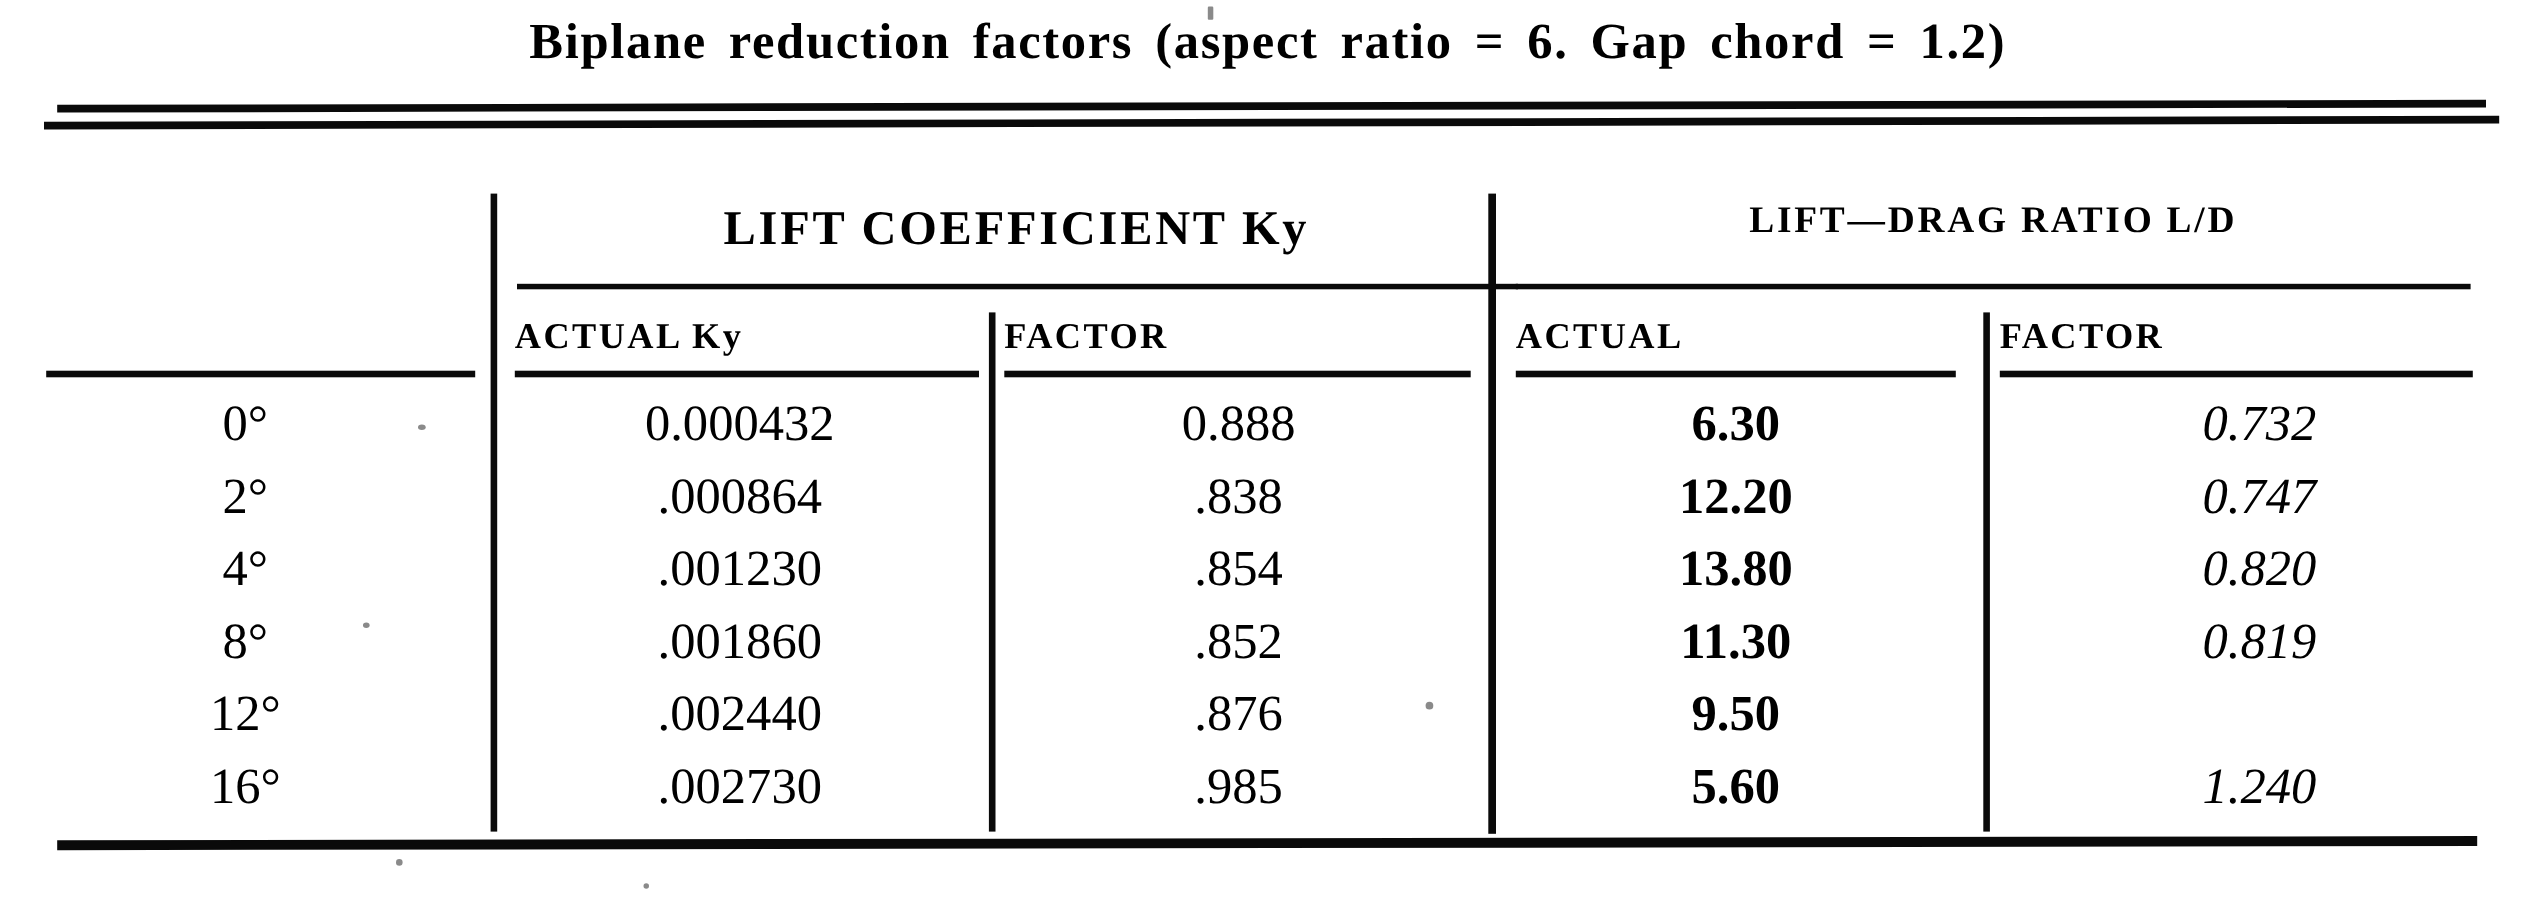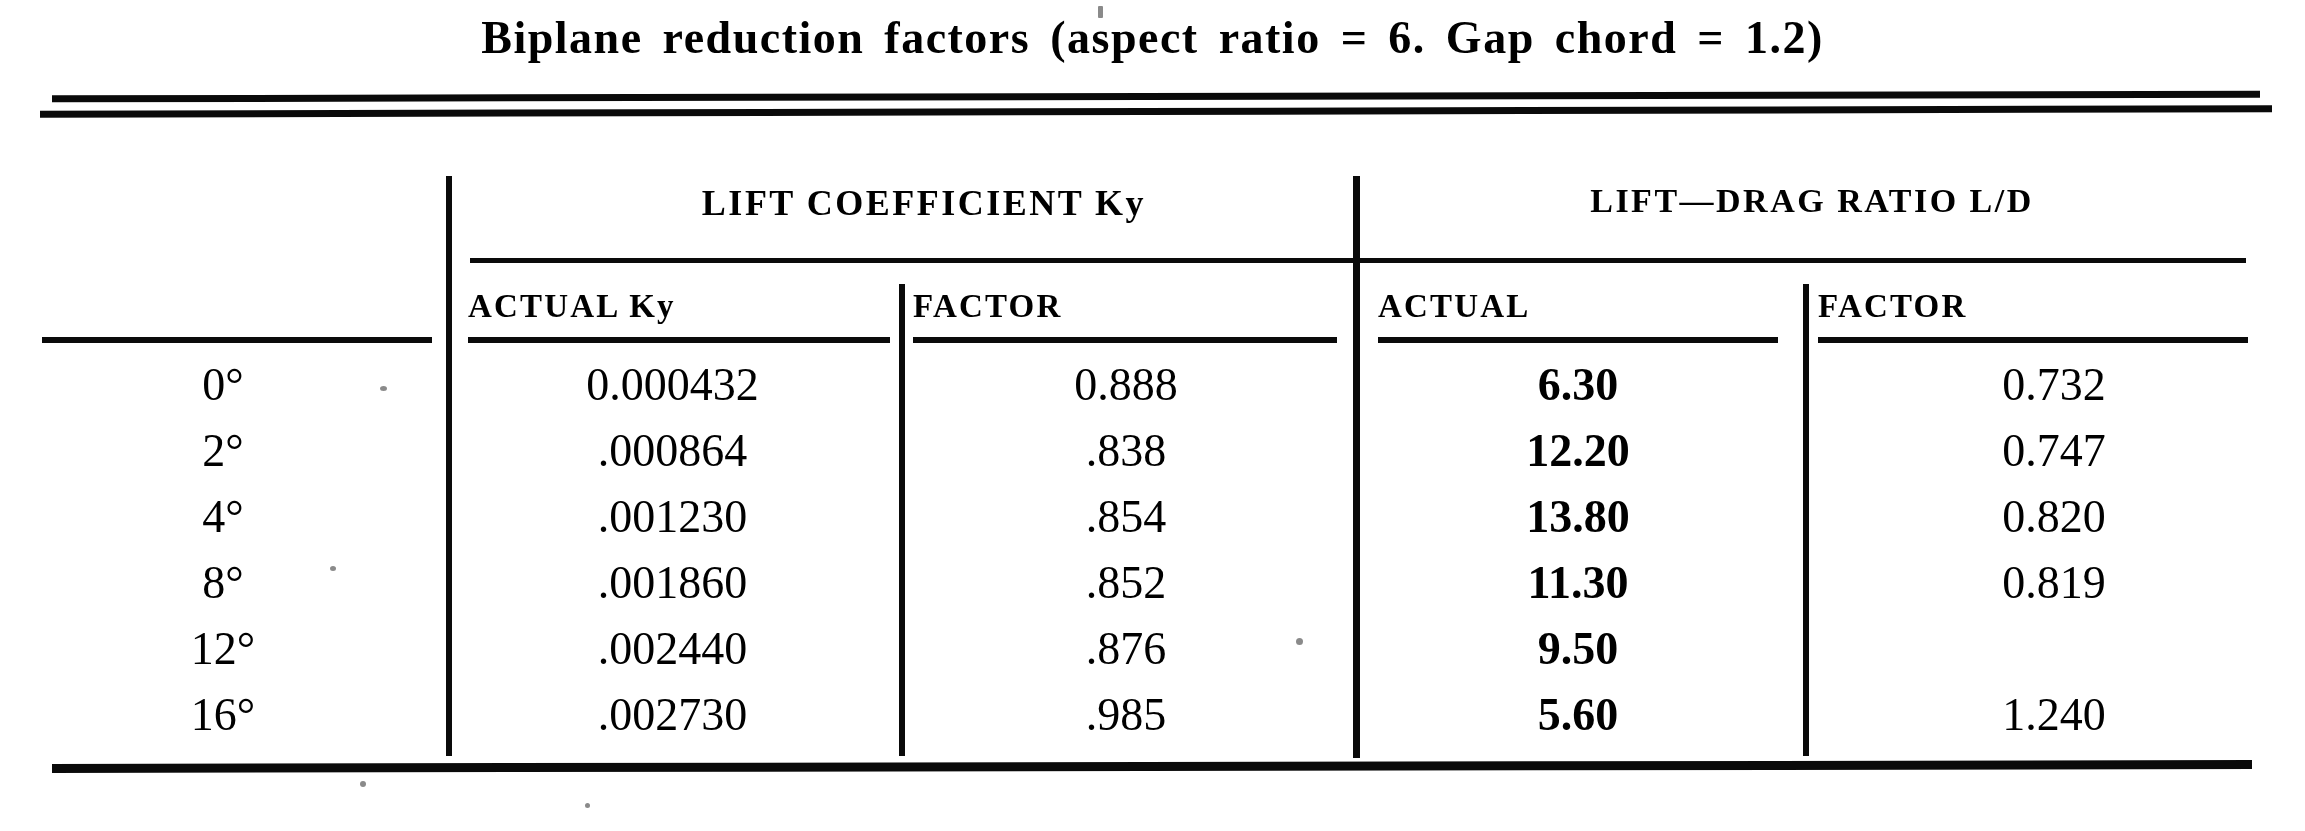--- a/index.html
+++ b/index.html
@@ -137,21 +137,21 @@
     left: 42px;
     top: 180px;
     width: 392px;
     line-height: 1.38;
     font-size: 35px;
   }
   .hdr-ky-group {
     left: 470px;
     top: 182px;
     width: 908px;
-    font-size: 36px;
+    font-size: 44px;
   }
   .hdr-ld-group {
     left: 1378px;
     top: 182px;
     width: 868px;
     font-size: 34px;
     text-align: center;
   }
 
   .sub {
@@ -185,21 +185,21 @@
     font-weight: normal;
     font-size: 46px;
     text-align: center;
     white-space: nowrap;
     line-height: 1;
   }
   .c-angle  { width: 446px; }
   .c-ky     { width: 453px; }
   .c-kyf    { width: 454px; }
   .c-ld     { width: 450px; font-weight: bold; }
-  .c-ldf    { width: 502px; }
+  .c-ldf    { width: 502px; font-style: italic; }
 
   
   .speck {
     position: absolute;
     background: #2a2a2a;
     opacity: 0.55;
     border-radius: 50%;
   }
 </style>
 </head>

